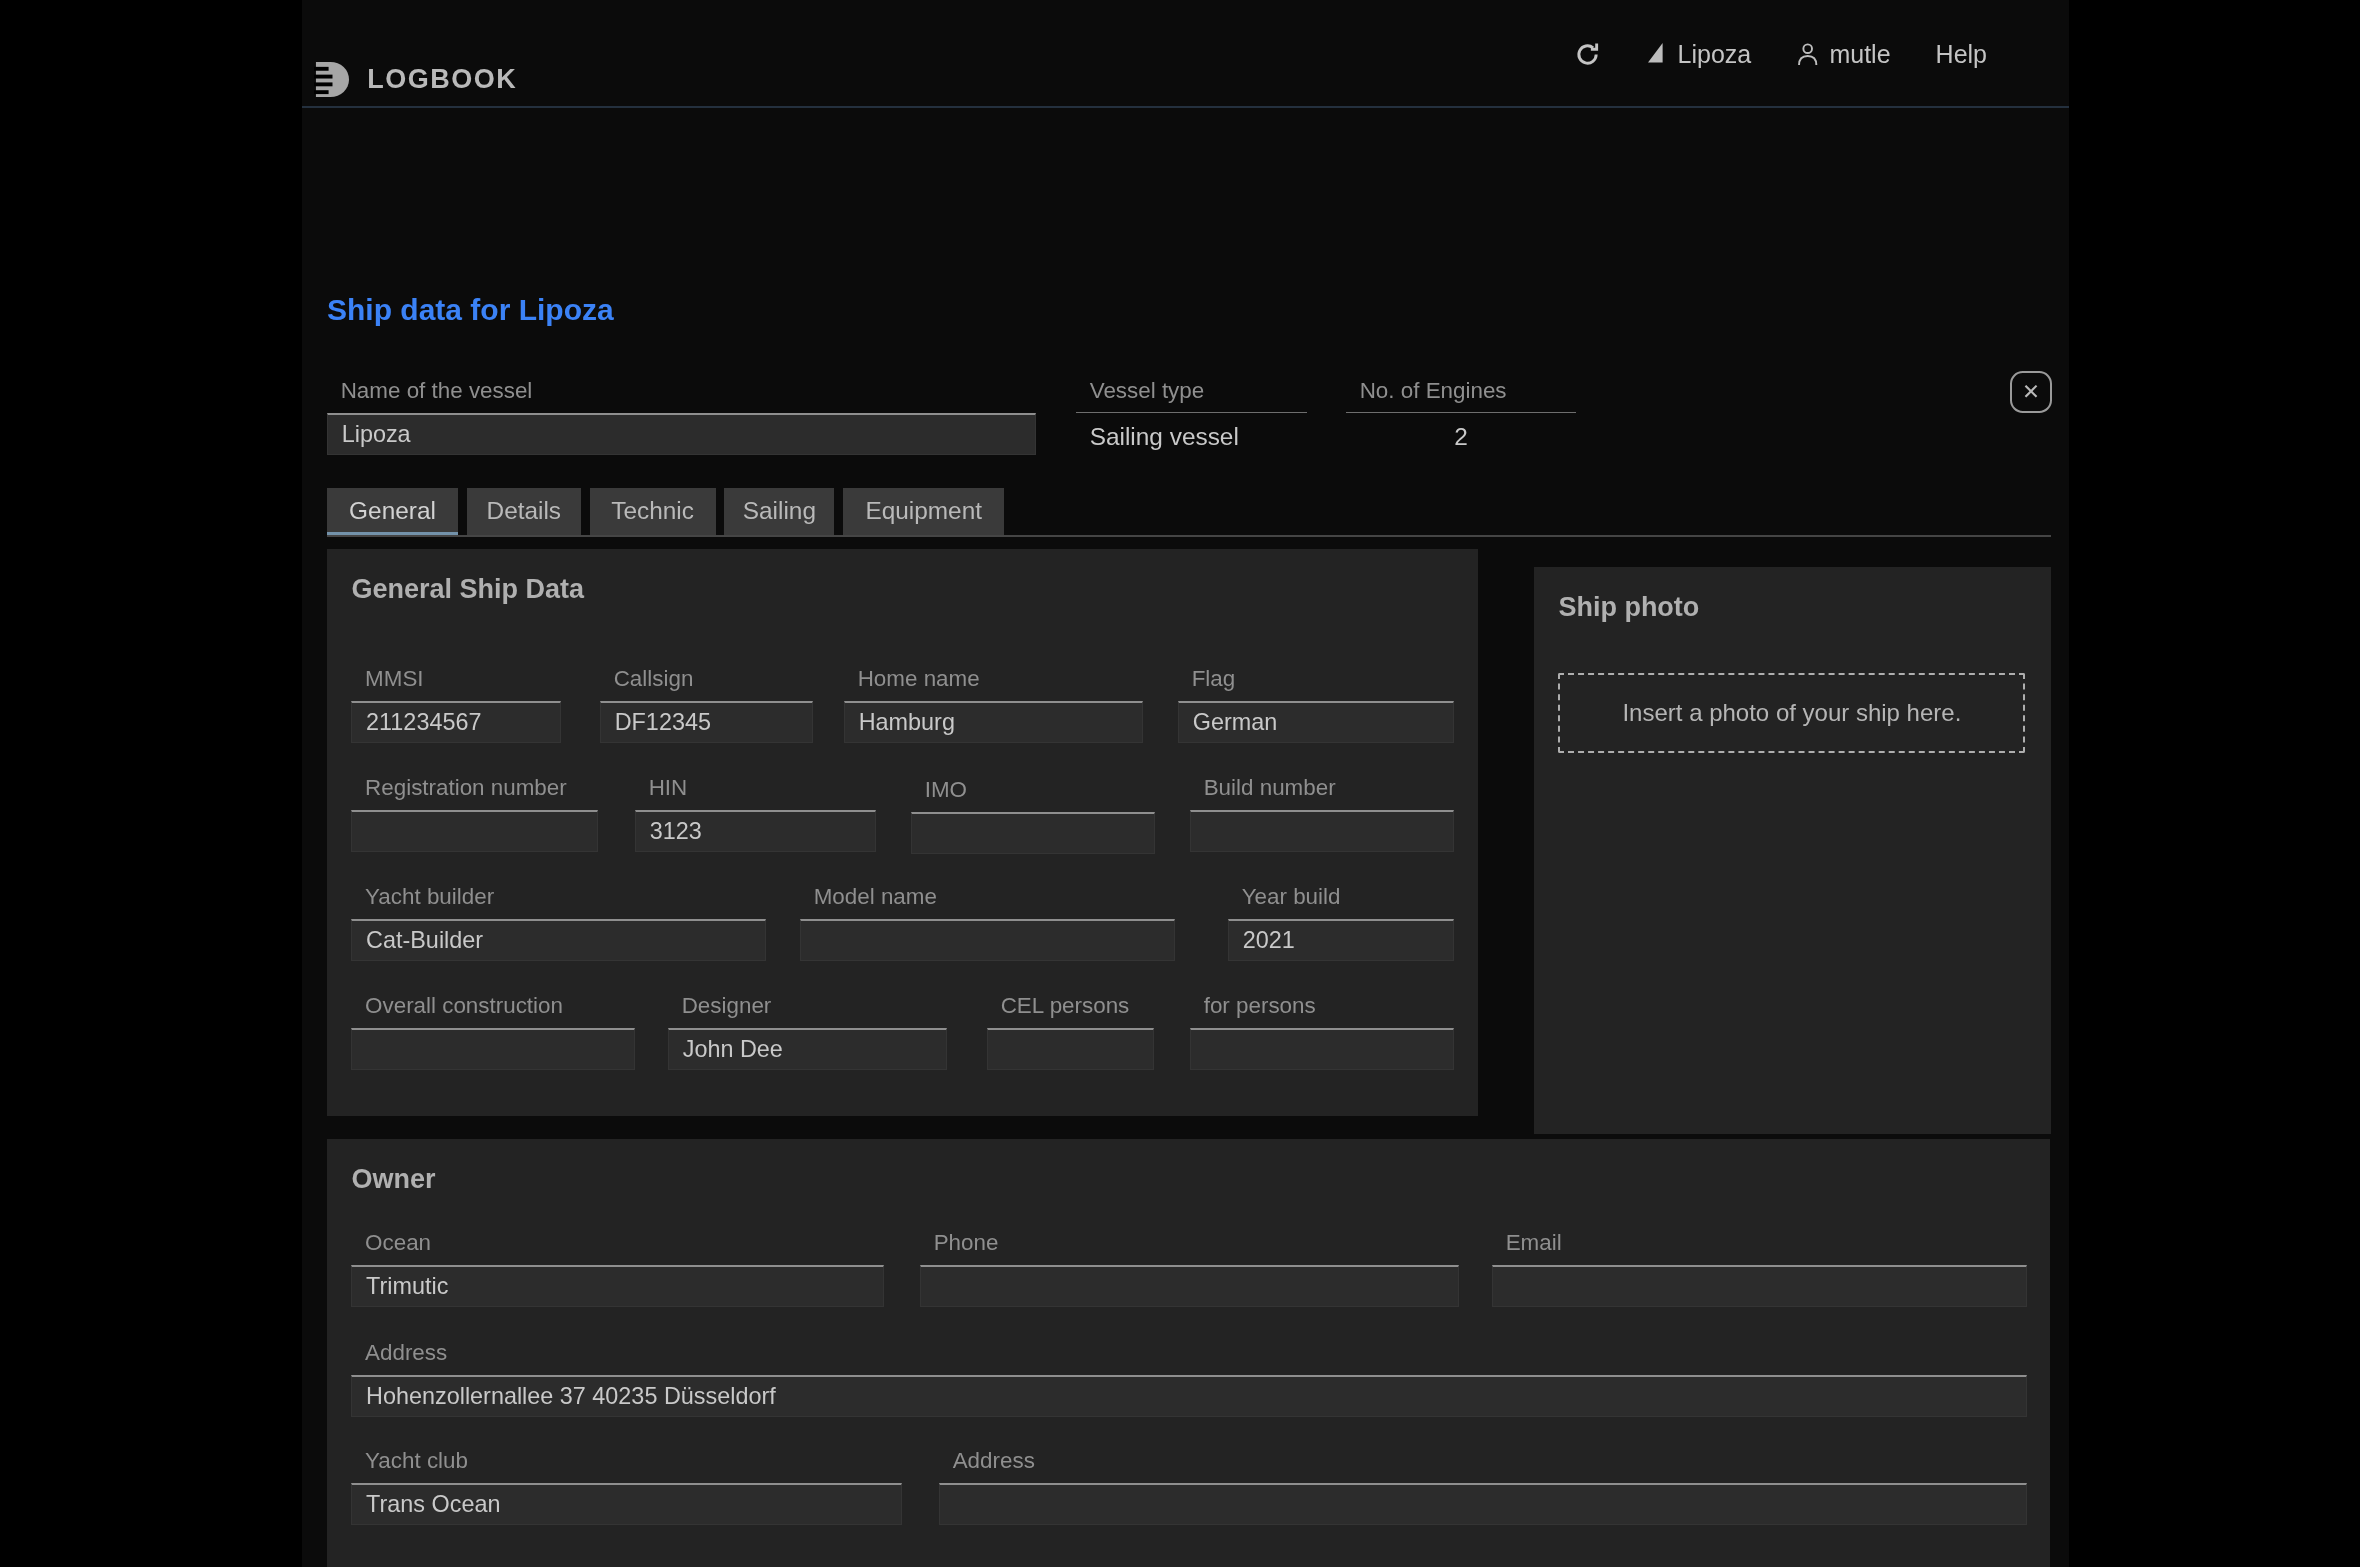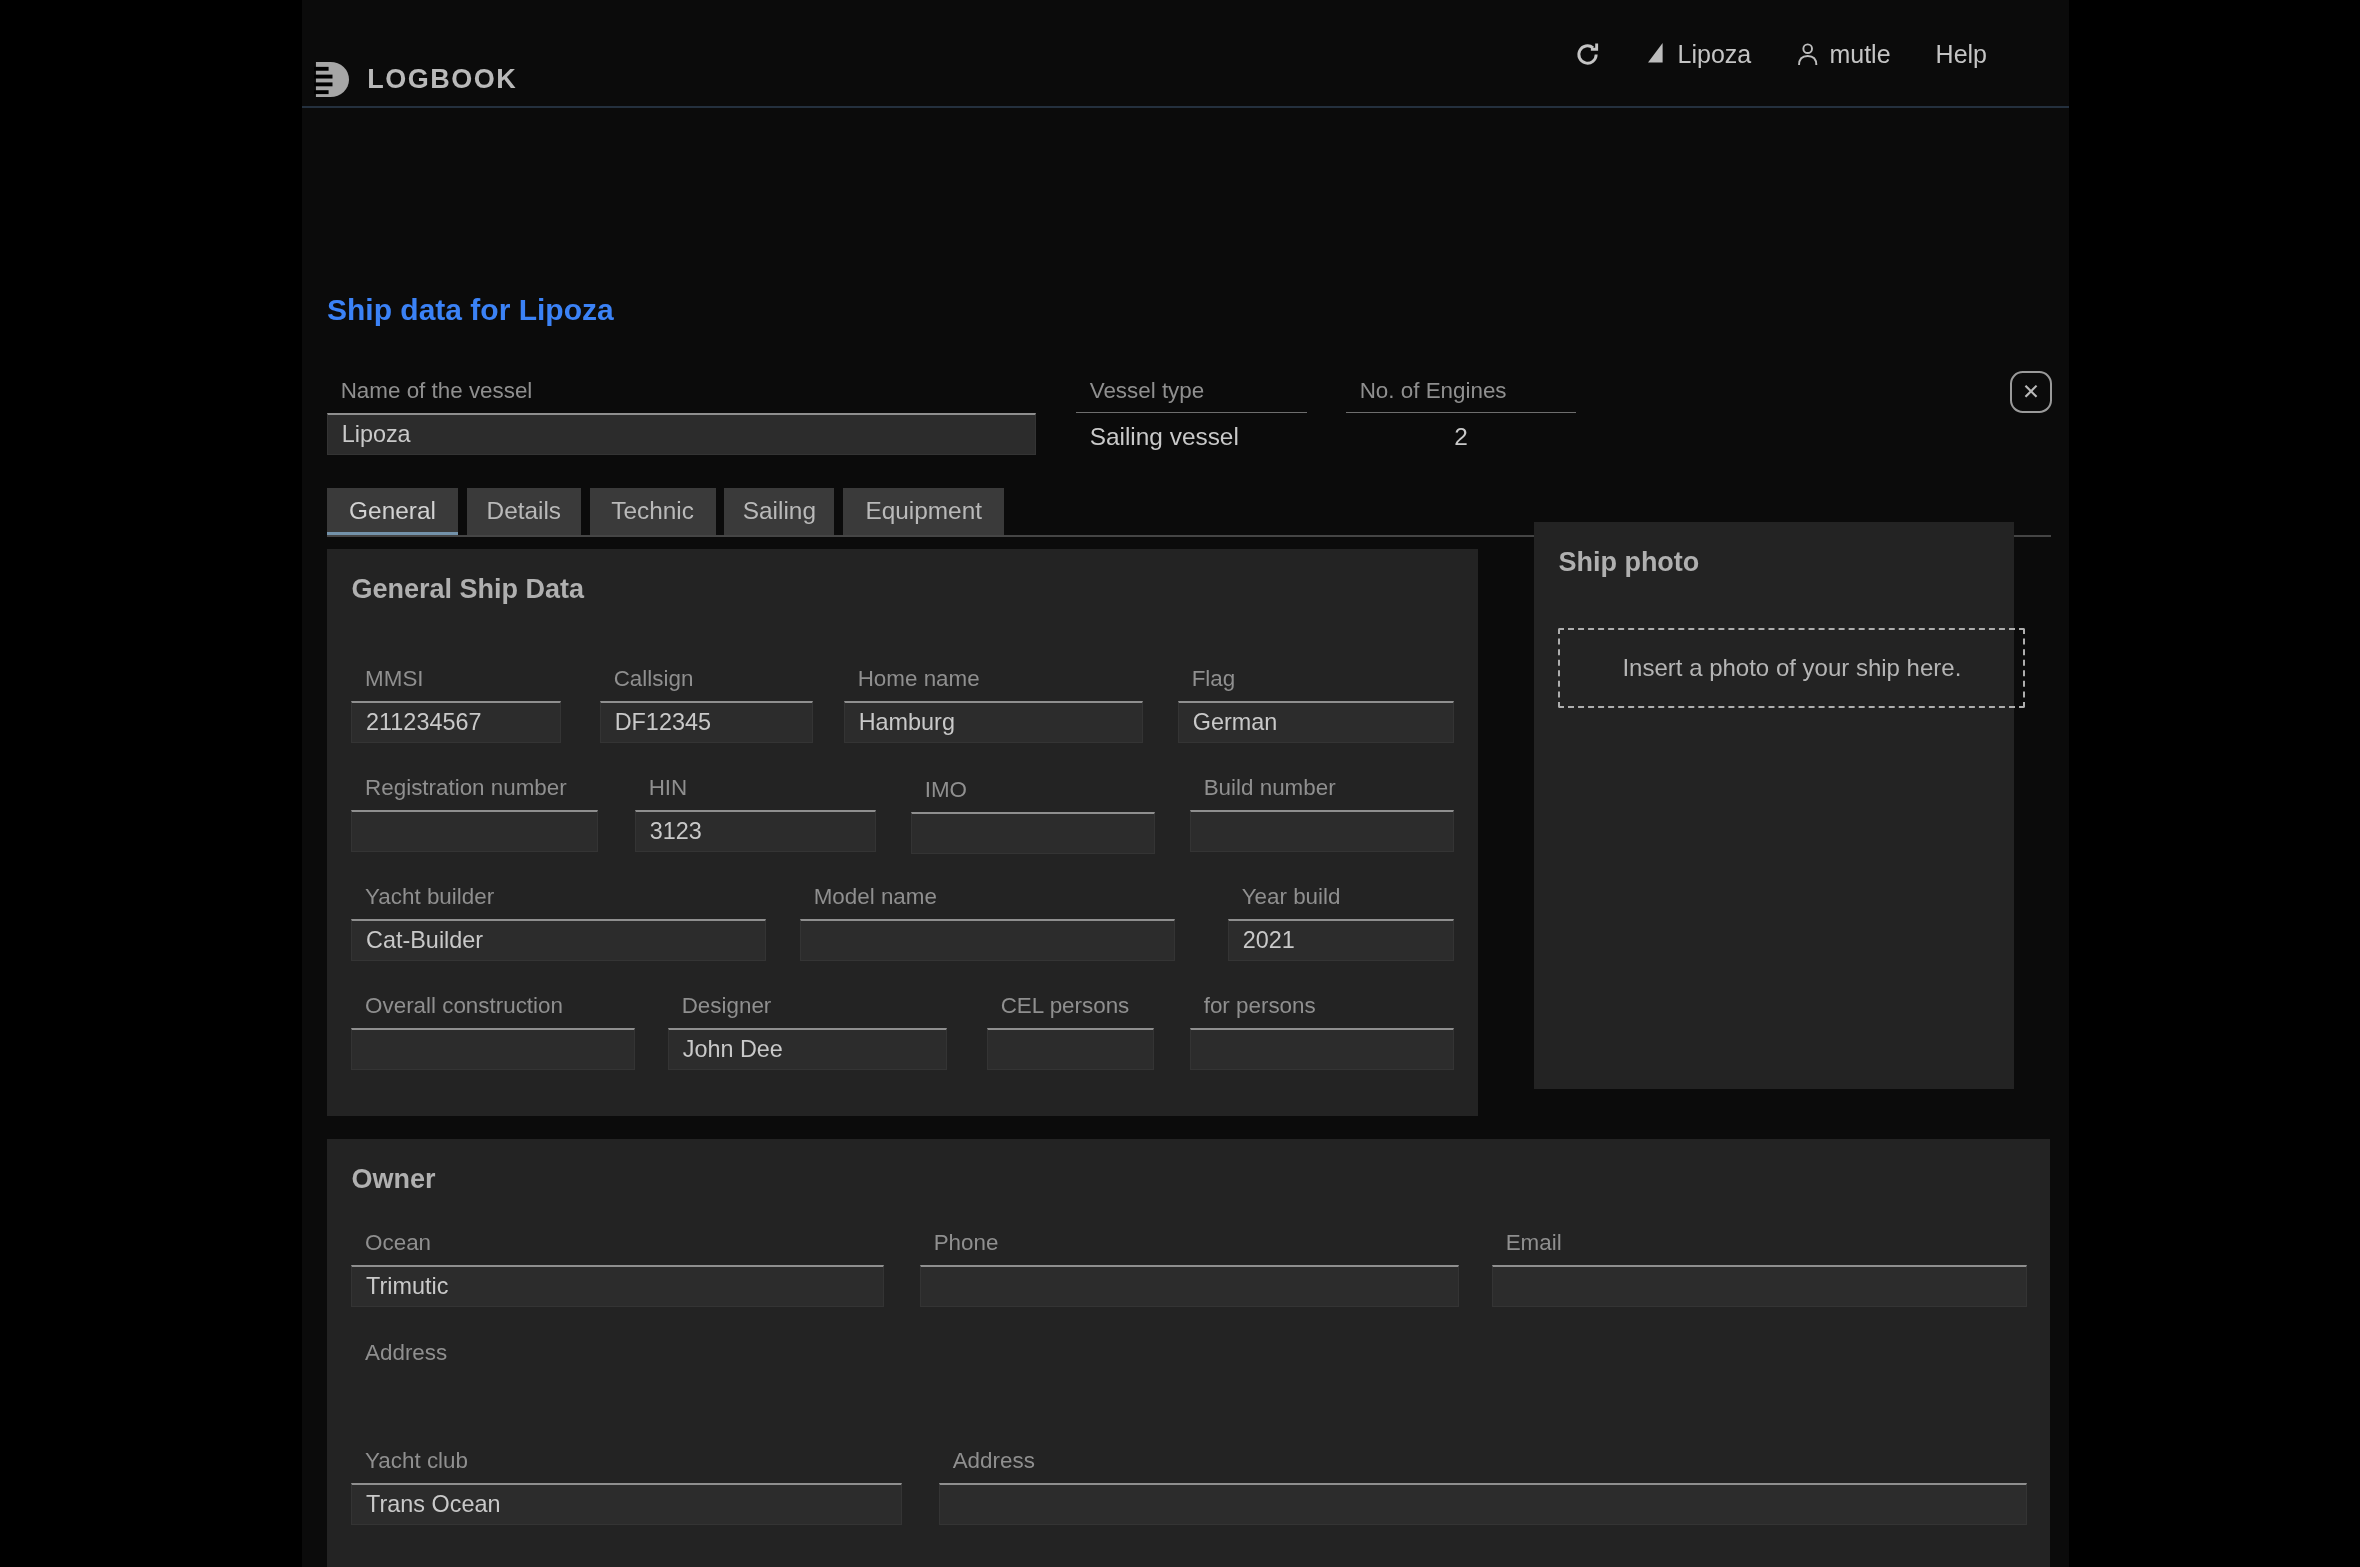--- a/index.html
+++ b/index.html
@@ -45,21 +45,21 @@
   .tab { background:#3a3a3a; color:#b9b9b9; font-size:24.4px; display:flex;
          align-items:center; justify-content:center; height:47px; cursor:pointer;
          border-bottom:3.9px solid #3a3a3a; padding-top:2px; }
   .tab.active { color:#d2d2d2; border-bottom:3.9px solid #7392aa; }
   .tab-general{width:131px}.tab-details{width:114px}.tab-technic{width:126px}
   .tab-sailing{width:110px}.tab-equipment{width:161px}
 
   
   .panel { position:absolute; background:#232323; }
   .panel-general { left:25px;  top:549px; width:1151px; height:567px; }
-  .panel-photo   { left:1232px; top:522px; width:480px;  height:567px;padding-left:42px; }
+  .panel-photo   { left:1232px; top:567px; width:517px;  height:567px;padding-left:42px; }
   .panel-owner   { left:25px;  top:1139px; width:1723px; height:546px; }
   .panel-heading { position:absolute; left:24.4px; top:25px; font-size:27px; font-weight:700; color:#b0b0b0; }
 
   .fgroup { position:absolute; }
   .fgroup .field-label { margin-bottom:8.8px; }
 
   
   .g-mmsi {left:24.4px;  top:117px; width:210px;}
   .g-call {left:273px; top:117px; width:213px;}
   .g-port {left:517px; top:117px; width:299px;}
@@ -255,20 +255,21 @@
       <div class="fgroup o-phone">
         <div class="field-label">Phone</div>
         <input class="text-input" type="text" value="" style="">
       </div>
       <div class="fgroup o-email">
         <div class="field-label">Email</div>
         <input class="text-input" type="text" value="" style="">
       </div>
       <div class="fgroup o-addr">
         <div class="field-label">Address</div>
+        <input class="text-input" type="text" value="Hohenzollernallee 37 40235 Düsseldorf" style="">
       </div>
       <div class="fgroup o-club">
         <div class="field-label">Yacht club</div>
         <input class="text-input" type="text" value="Trans Ocean" style="">
       </div>
       <div class="fgroup o-cadr">
         <div class="field-label">Address</div>
         <input class="text-input" type="text" value="" style="">
       </div>
     </div>

